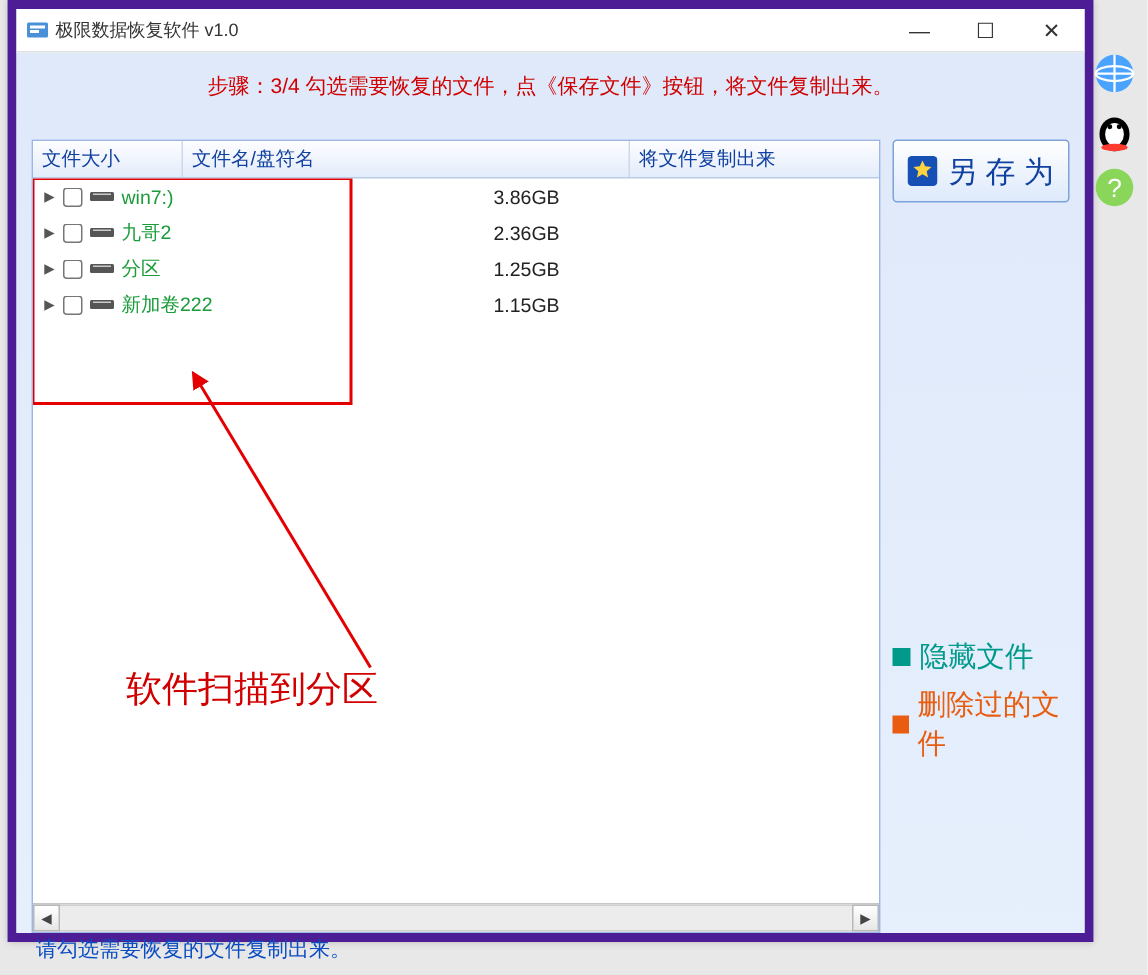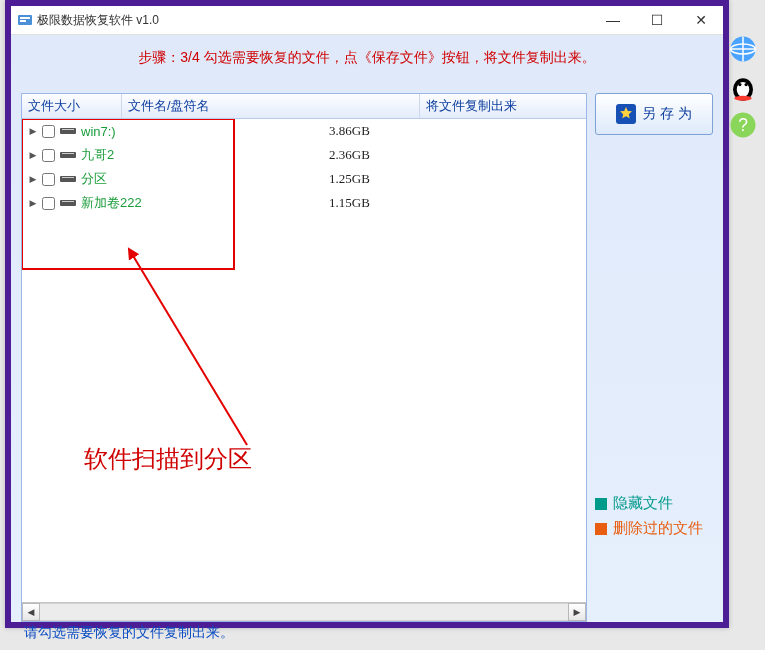--- a/index.html
+++ b/index.html
@@ -128,21 +128,20 @@
     align-items:center;
     justify-content:center;
   }
   .row .name {
     padding-left:4px;
     width:248px;
   }
   .row .size {
     width:100px;
     color:#222;
-    font-family:Liberation Serif, serif;
   }
 
   .hscroll {
     height:18px;
     border-top:1px solid #c6c6c6;
     background:#f0f0f0;
     display:flex;
   }
   .hscroll .arrow {
     width:18px;
@@ -171,30 +170,30 @@
   }
   .sidebtn {
     height:40px;
     border:1px solid #7da2d8;
     background:linear-gradient(#ffffff,#dde9fb);
     border-radius:3px;
     display:flex;
     align-items:center;
     justify-content:center;
     gap:6px;
-    font-size:14px;
+    font-size:20px;
     color:#1040a0;
     cursor:pointer;
   }
   .sidebtn .ic { width:20px; height:20px; display:inline-flex; align-items:center; justify-content:center; }
 
   .legend {
     margin-top:auto;
-    margin-bottom:78px;
-    font-size:15px;
+    margin-bottom:107px;
+    font-size:19px;
   }
   .legend-item {
     display:flex;
     align-items:center;
     gap:6px;
     margin:6px 0;
   }
   .swatch {
     width:12px; height:12px;
   }

